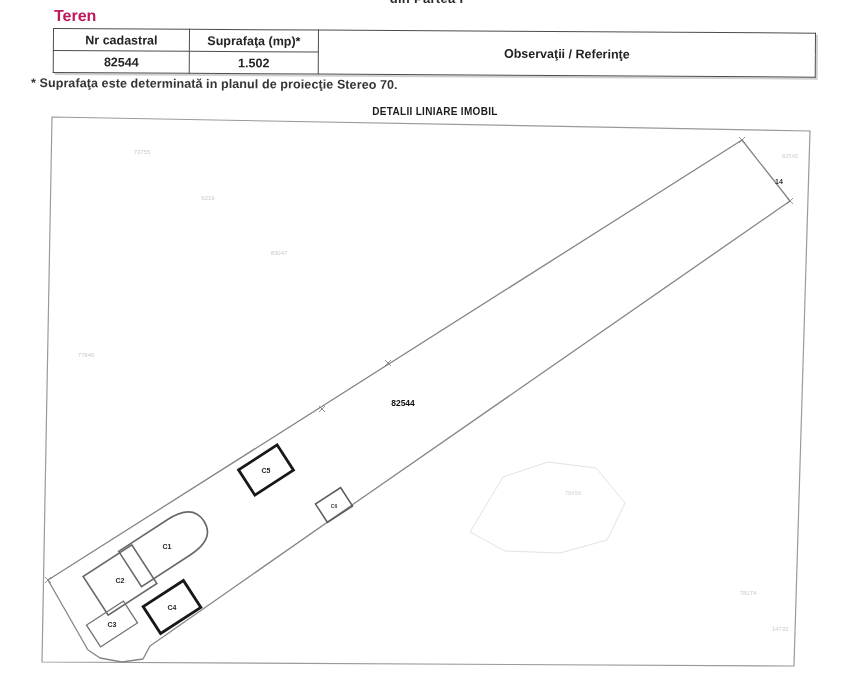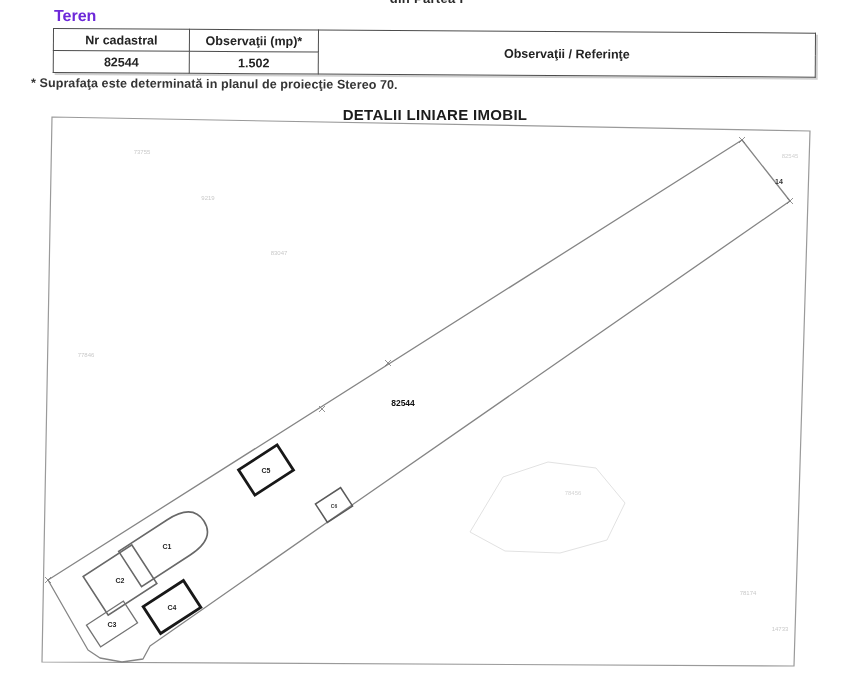--- a/index.html
+++ b/index.html
@@ -12,21 +12,21 @@
     color:#222;
   }
   
   .top-fragment{
     position:absolute;top:-9px;left:0;width:100%;
     text-align:center;font-size:13px;font-weight:bold;color:#2b2b2b;
     letter-spacing:.3px;
   }
   .section-title{
     position:absolute;left:54px;top:7px;
-    font-size:16px;font-weight:bold;color:#6d28d9;
+    font-size:16px;font-weight:bold;color:#be185d;
     transform:rotate(.3deg);
   }
   .teren-table{
     position:absolute;left:53px;top:28px;width:763px;
     border-collapse:collapse;
     transform:rotate(.35deg);transform-origin:left top;
     box-shadow:2px 2px 0 rgba(120,120,120,.35);
     background:#fff;
   }
   .teren-table th,.teren-table td{
@@ -38,42 +38,42 @@
   .col-nr{width:127px;margin-left:23px;}
   .col-sup{width:120px;}
   .footnote{
     position:absolute;left:31px;top:76px;
     font-size:12.5px;font-weight:bold;color:#343434;
     transform:rotate(.3deg);transform-origin:left top;
     letter-spacing:.1px;
   }
   .map-title{
     position:absolute;left:55px;top:106px;width:760px;
-    text-align:center;font-size:15px;font-weight:bold;color:#1c1c1c;
+    text-align:center;font-size:10px;font-weight:bold;color:#1c1c1c;
     letter-spacing:.3px;
   }
   svg.map{position:absolute;left:0;top:0;}
   svg text{font-family:"Liberation Sans", sans-serif;}
   .bld-label{font-size:7px;font-weight:bold;fill:#1e1e1e;text-anchor:middle;}
   .faint-label{font-size:6px;fill:#c9c9c9;text-anchor:middle;}
 </style>
 </head>
 <body>
 
 <div class="page">
 
   <div class="top-fragment">din Partea I</div>
 
   <div class="section-title">Teren</div>
 
   <table class="teren-table">
     <tbody>
         <tr>
       <th class="col-nr">Nr cadastral</th>
-      <th class="col-sup">Observaţii (mp)*</th>
+      <th class="col-sup">Suprafaţa (mp)*</th>
       <th rowspan="2">Observaţii / Referinţe</th>
     </tr>
     <tr>
       <td>82544</td>
       <td>1.502</td>
     </tr>
   </tbody>
     </table>
 
   <div class="footnote">* Suprafaţa este determinată in planul de proiecţie Stereo 70.</div>

